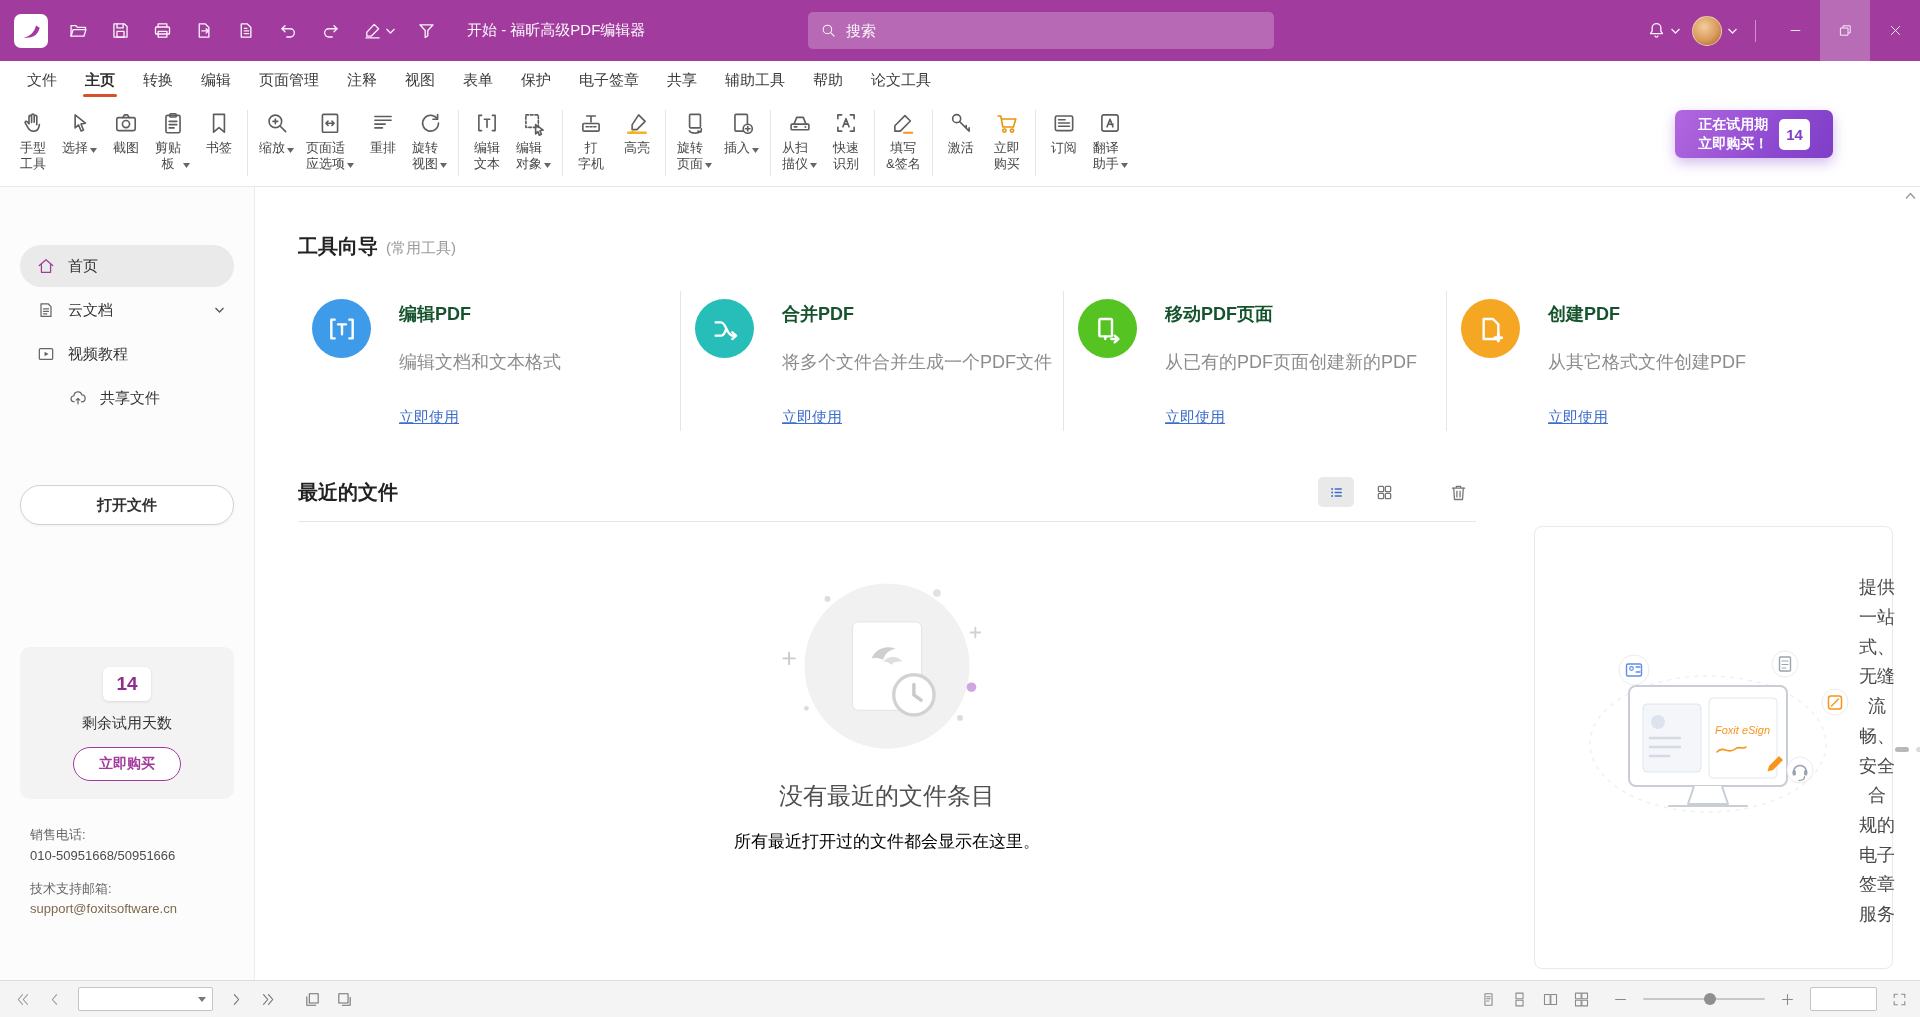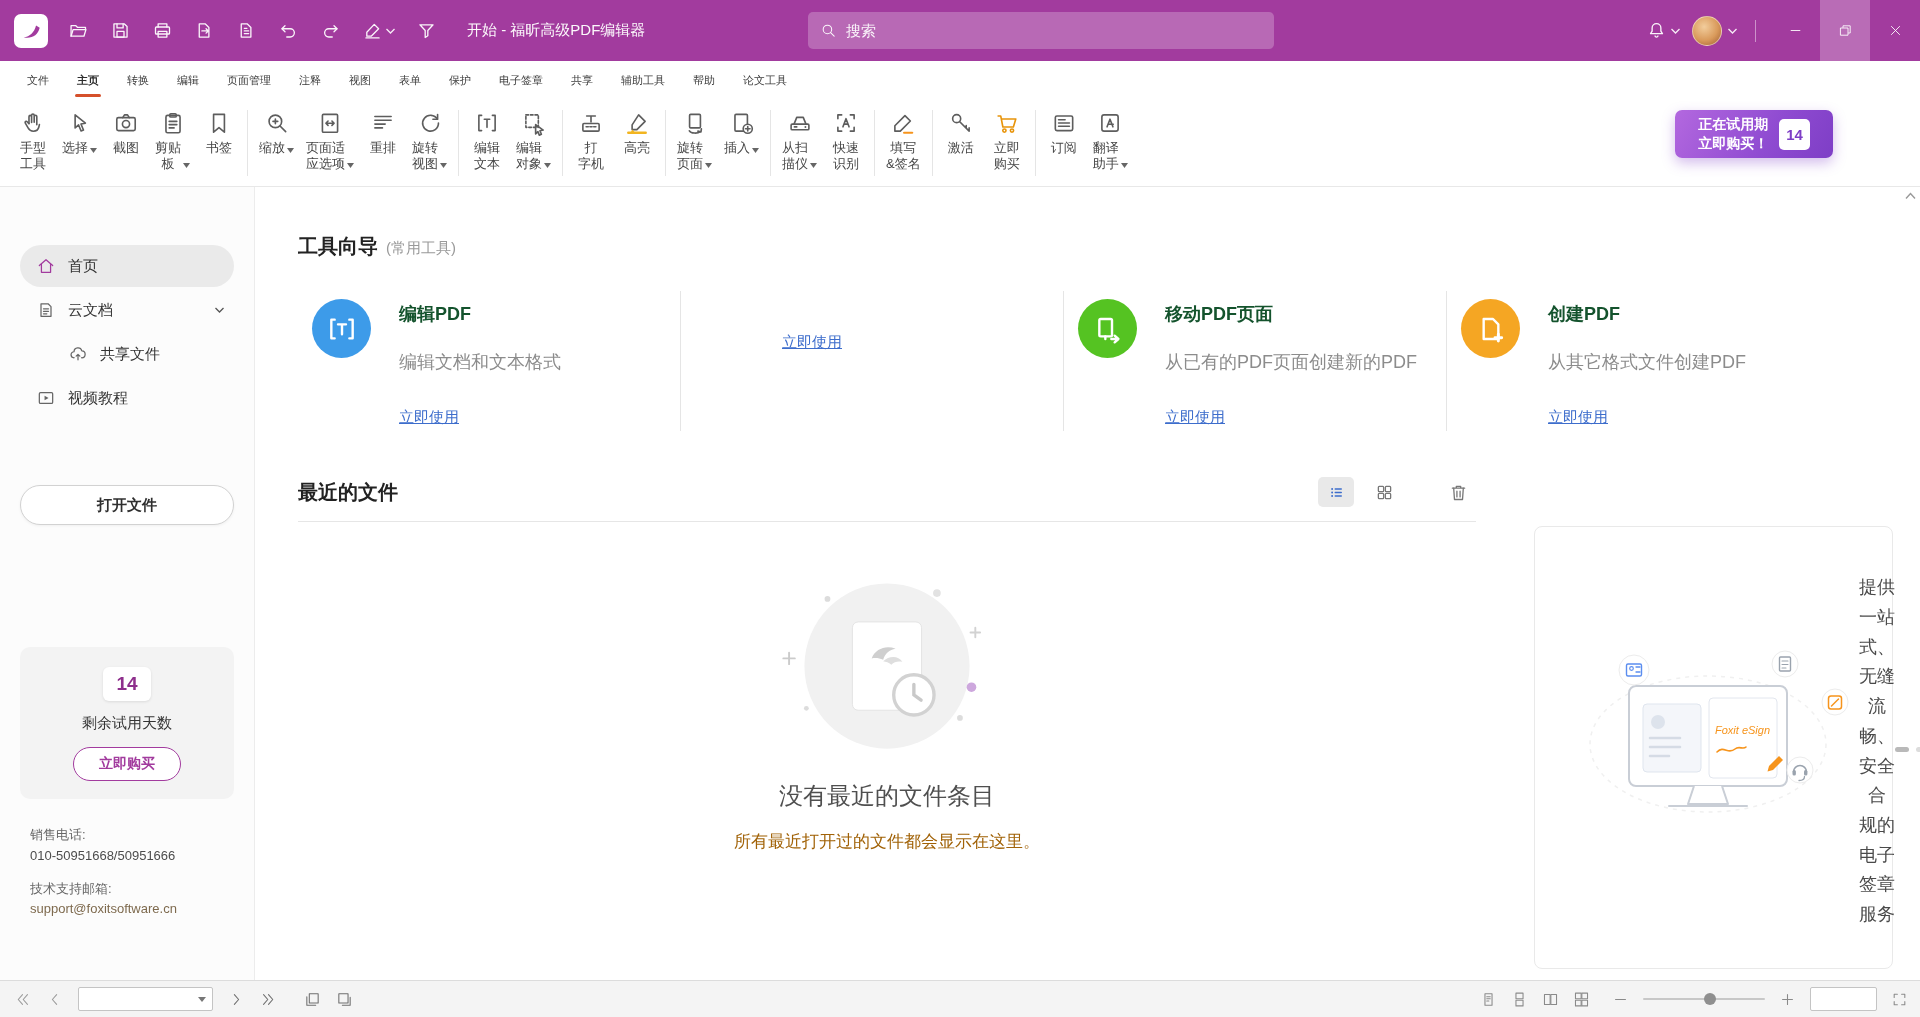--- a/index.html
+++ b/index.html
@@ -24,21 +24,21 @@
 .tb-search input::placeholder{color:rgba(255,255,255,.92)}
 .tb-right{position:absolute;right:0;top:0;height:61px;display:flex;align-items:center}
 .avatar{width:30px;height:30px;border-radius:50%;background:radial-gradient(circle at 40% 35%,#F2CD9C 0%,#D99A5B 55%,#9C5A2E 100%);border:1px solid rgba(255,255,255,.5);cursor:pointer}
 .tb-sep{width:1px;height:22px;background:rgba(255,255,255,.45);margin:0 14px 0 18px}
 .winbtn{width:50px;height:61px;display:flex;align-items:center;justify-content:center;color:#fff;cursor:pointer}
 .winbtn svg{width:15px;height:15px}
 .winbtn.max{background:rgba(255,255,255,.25)}
 
 
 .menubar{height:38px;background:#fff;display:flex;align-items:stretch;padding-left:13px;flex:0 0 auto}
-.mitem{padding:0 14px;display:flex;align-items:center;font-size:11px;color:#3c3c3c;position:relative;cursor:pointer;white-space:nowrap}
+.mitem{padding:0 14px;display:flex;align-items:center;font-size:15px;color:#3c3c3c;position:relative;cursor:pointer;white-space:nowrap}
 .mitem.active{font-weight:700;color:#2e2e2e}
 .mitem.active::after{content:"";position:absolute;left:12px;right:12px;bottom:2px;height:3px;background:#D5502B;border-radius:2px}
 
 
 .ribbon{height:88px;background:#fff;border-bottom:1px solid #E8E8E8;display:flex;align-items:flex-start;padding:9px 6px 0 10px;position:relative;flex:0 0 auto}
 .rbtn{display:flex;flex-direction:column;align-items:center;min-width:46px;padding:2px 6px;border-radius:4px;cursor:pointer}
 .ricon{width:26px;height:26px;margin-bottom:4px;color:#5d5d5d}
 .ricon.orange{color:#E8940A}
 .rlab{display:flex;align-items:flex-end;gap:2px}
 .rlabel{font-size:13px;line-height:1.2;color:#464646;text-align:center;white-space:pre-line}
@@ -89,21 +89,21 @@
 .recent-title{font-size:20px;font-weight:700;color:#222;flex:1}
 .view-btns{display:flex;align-items:center;gap:12px}
 .vbtn{width:36px;height:30px;border-radius:5px;display:flex;align-items:center;justify-content:center;color:#777;cursor:pointer}
 .vbtn svg{width:21px;height:21px}
 .vbtn.active{background:#E9E9E9;color:#3D6DCC}
 .vbtn.trash{margin-left:26px}
 .recent-line{width:1178px;height:1px;background:#E6E6E6;margin-top:14px}
 .empty{width:1178px;display:flex;flex-direction:column;align-items:center;margin-top:50px}
 .empty-illu{width:240px;height:192px}
 .empty-title{margin-top:16px;font-size:24px;color:#4f4f4f}
-.empty-sub{margin-top:18px;font-size:17px;color:#a16207}
+.empty-sub{margin-top:18px;font-size:17px;color:#000000}
 
 
 .promo{position:absolute;right:27px;top:339px;width:359px;height:443px;border:1px solid #E9E9E9;border-radius:8px;background:#fff;display:flex;flex-direction:row;align-items:center;padding:28px 22px 42px}
 .promo-illu{width:302px;height:186px}
 .promo-text{margin-top:22px;font-size:18px;color:#4a4a4a;text-align:center;line-height:1.65}
 .promo-dots{display:flex;gap:7px;margin-top:18px}
 .pdot{width:14px;height:5px;border-radius:3px;background:#DCDCDC;cursor:pointer}
 .pdot.active{background:#B9B9B9}
 .promo-btn{margin-top:26px;width:184px;height:38px;background:#F6941C;color:#fff;font-size:17px;border:none;border-radius:4px;display:flex;align-items:center;justify-content:center;cursor:pointer}
 
@@ -608,37 +608,37 @@
               <path d="M9 10.5h6M9 13.5h6M9 16.5h4"></path>
             </svg>
           </span>
         <span class="lbl">云文档</span>
         <span class="scaret">
             <svg width="9" height="6" viewBox="0 0 9 6">
               <path d="M.5 1l4 4 4-4" fill="none" stroke="currentColor" stroke-width="1.3"></path>
             </svg>
           </span>
       </div>
+      <div class="sitem">
+        <span class="sic">
+            <svg class="svgi" viewBox="0 0 24 24">
+              <rect x="4" y="5.5" width="16" height="13" rx="1.5"></rect>
+              <path d="M10.3 9.2l4.8 2.8-4.8 2.8z" fill="currentColor" stroke="none"></path>
+            </svg>
+          </span>
+        <span class="lbl">视频教程</span>
+      </div>
       <div class="sitem indent">
         <span class="sic">
             <svg class="svgi" viewBox="0 0 24 24">
               <path d="M7.3 16.5a3.6 3.6 0 0 1-.1-7.2 4.8 4.8 0 0 1 9.4-1.1 3.9 3.9 0 0 1-.4 8.3"></path>
               <path d="M12 12.5v6.5M9.8 14.6l2.2-2.2 2.2 2.2"></path>
             </svg>
           </span>
         <span class="lbl">共享文件</span>
-      </div>
-      <div class="sitem">
-        <span class="sic">
-            <svg class="svgi" viewBox="0 0 24 24">
-              <rect x="4" y="5.5" width="16" height="13" rx="1.5"></rect>
-              <path d="M10.3 9.2l4.8 2.8-4.8 2.8z" fill="currentColor" stroke="none"></path>
-            </svg>
-          </span>
-        <span class="lbl">视频教程</span>
       </div>
 
       <div class="open-file-btn">打开文件</div>
 
       <div class="trial-box">
         <span class="tbx-days">14</span>
         <div class="tbx-label">剩余试用天数</div>
         <span class="tbx-buy">立即购买</span>
       </div>
 
@@ -675,20 +675,31 @@
                 </svg>
               </span>
             <div class="ctext">
               <div class="ctitle">编辑PDF</div>
               <div class="cdesc">编辑文档和文本格式</div>
             </div>
           </div>
           <span class="clink">立即使用</span>
         </div>
         <div class="card">
+          <div class="card-top">
+            <span class="cicon" style="background: rgb(39, 190, 186);">
+                <svg class="svgi" style="stroke-width:1.8" viewBox="0 0 24 24">
+                  <path d="M5 7h4c4 0 4 10 9 10h2M5 17h4c2 0 2.8-2 3.6-4.4M17.5 14.5l2.8 2.5-2.8 2.5"></path>
+                </svg>
+              </span>
+            <div class="ctext">
+              <div class="ctitle">合并PDF</div>
+              <div class="cdesc">将多个文件合并生成一个PDF文件</div>
+            </div>
+          </div>
           <span class="clink">立即使用</span>
         </div>
         <div class="card">
           <div class="card-top">
             <span class="cicon" style="background: rgb(85, 195, 34);">
                 <svg class="svgi" style="stroke-width:1.8" viewBox="0 0 24 24">
                   <rect x="5.5" y="4.5" width="9.5" height="13" rx="1"></rect>
                   <path d="M14.5 19.5h5M17 17l2.8 2.5L17 22M10 19.5v-2"></path>
                 </svg>
               </span>

